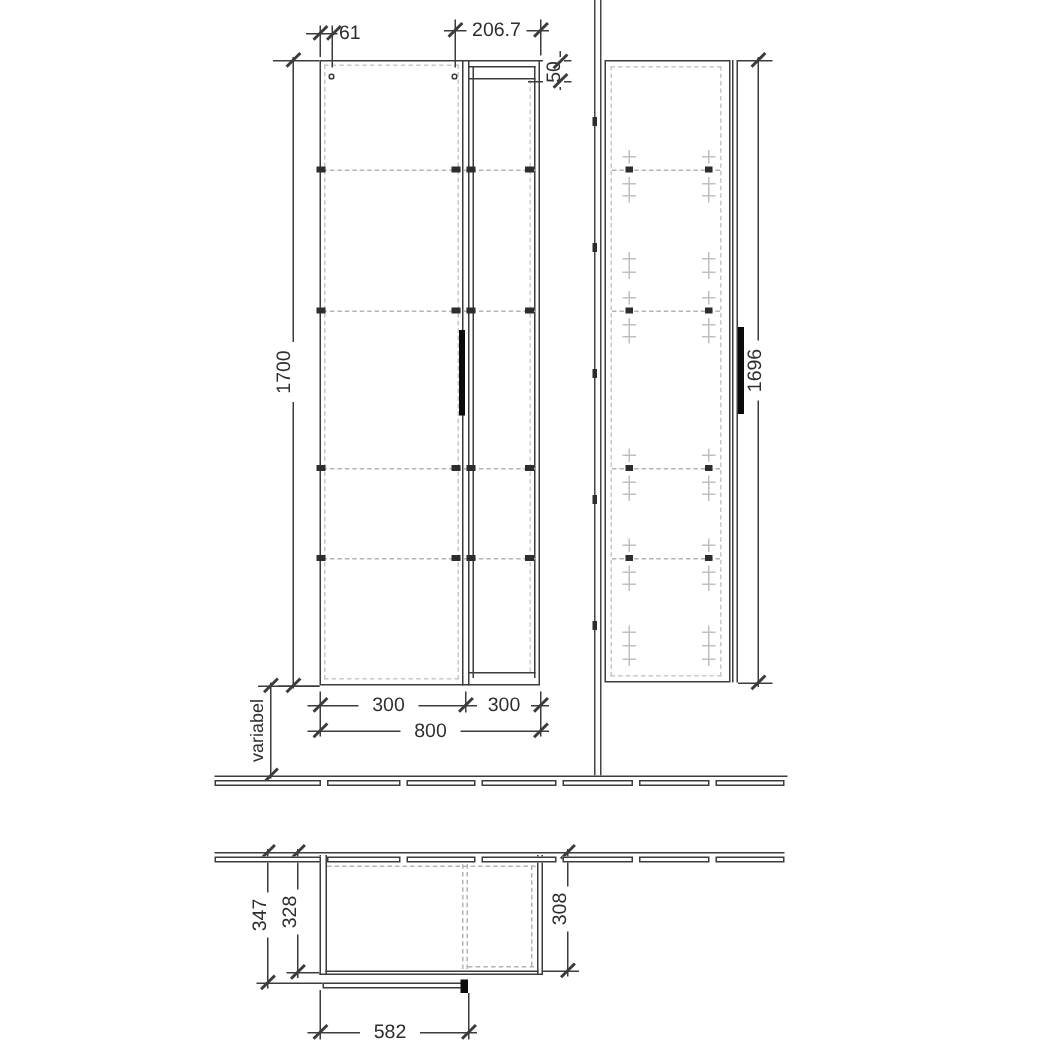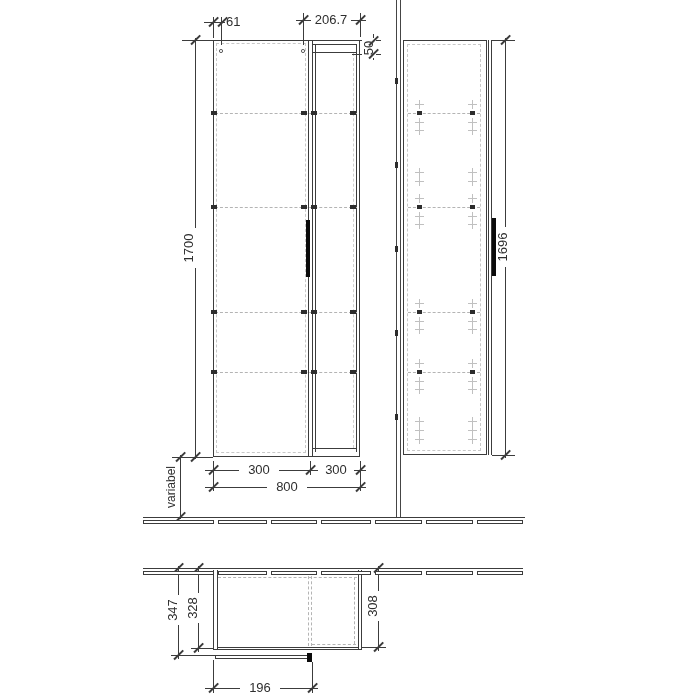--- a/index.html
+++ b/index.html
@@ -120,21 +120,21 @@
     <div class="vl" style="left:198px;top:566px;height:86px;width:1px;"></div>
     <div class="vtext" style="left:178px;top:601px;width:30px;">328</div>
 
     <div class="hl" style="left:362px;top:647px;width:24px;height:1px;"></div>
     <div class="vl" style="left:378px;top:566px;height:85px;width:1px;"></div>
     <div class="vtext" style="left:358px;top:599px;width:30px;">308</div>
 
     <div class="vl" style="left:213px;top:660px;height:33px;width:1px;"></div>
     <div class="vl" style="left:312px;top:662px;height:31px;width:1px;"></div>
     <div class="hl" style="left:205px;top:688px;width:113px;"></div>
-    <div class="dimtext" style="left:240px;top:681px;width:40px;">196</div>
+    <div class="dimtext" style="left:240px;top:681px;width:40px;">582</div>
   </div>
 
 <div class="tick" style="left:206.5px;top:21.2px;"></div>
     <div class="tick" style="left:215.5px;top:21.2px;"></div>
     <div class="tick" style="left:296.5px;top:19.2px;"></div>
     <div class="tick" style="left:353.5px;top:19.2px;"></div>
     <div class="tick" style="left:366.5px;top:40.2px;"></div>
     <div class="tick" style="left:366.5px;top:53.2px;"></div>
     <div class="tick" style="left:188.5px;top:39.2px;"></div>
     <div class="tick" style="left:188.5px;top:456.2px;"></div>

